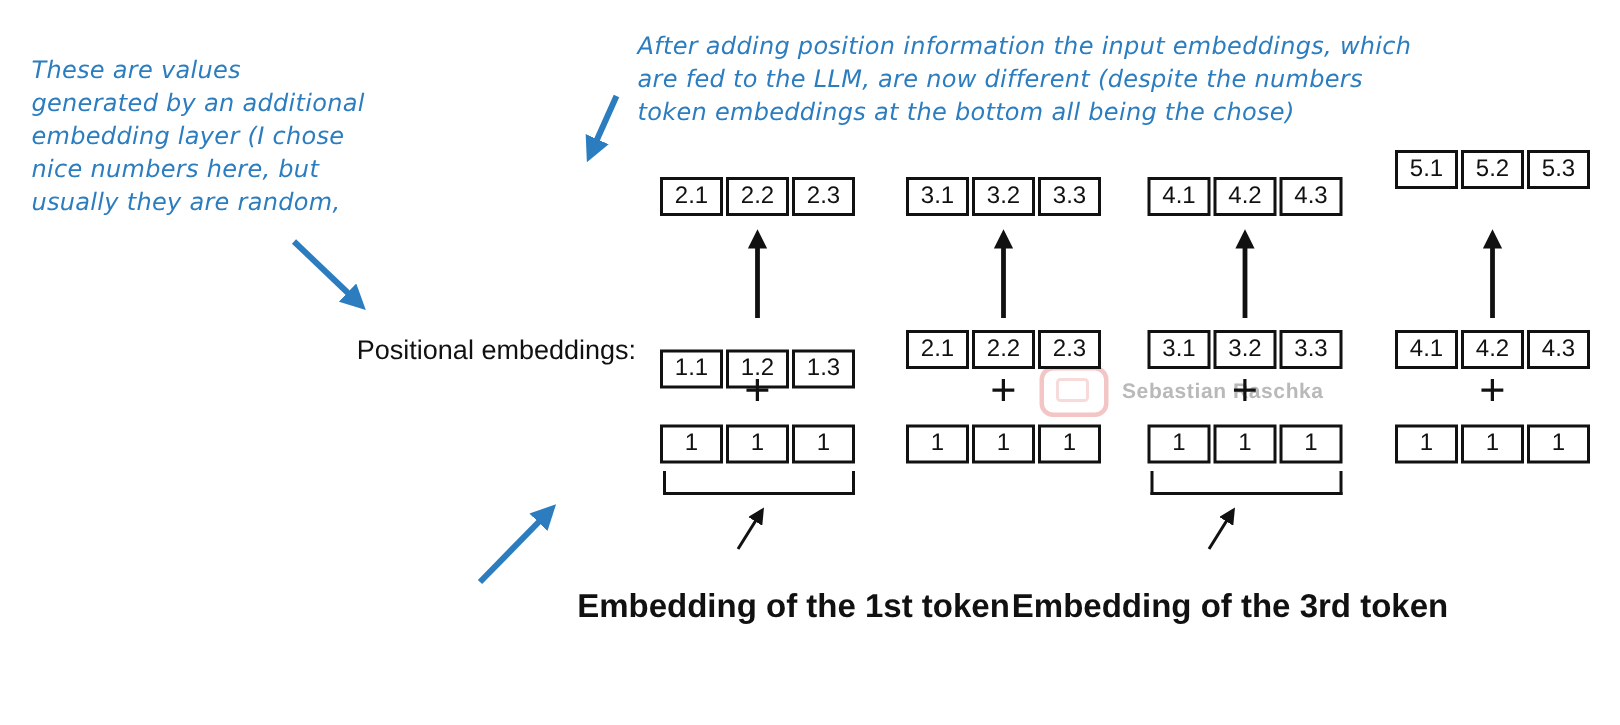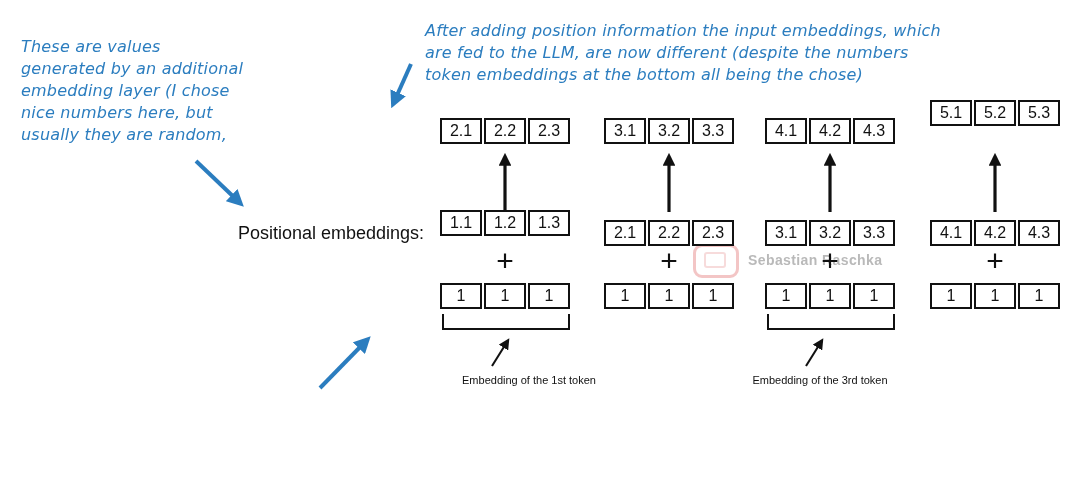--- a/index.html
+++ b/index.html
@@ -27,21 +27,21 @@
   .plus {
     position:absolute; transform:translateX(-50%);
     font-size:30px; font-weight:400; color:#111111; line-height:30px;
   }
   .bracket {
     position:absolute; height:14px;
     border-left:2px solid #111111; border-right:2px solid #111111; border-bottom:2px solid #111111;
   }
   .callout {
     position:absolute; transform:translateX(-50%); white-space:nowrap;
-    font-size:11px; font-weight:normal; color:#111111;
+    font-size:22px; font-weight:bold; color:#111111;margin-top:17px;
   }
   
   .wm-logo {
     position:absolute; left:693px; top:244px; width:40px; height:28px;
     border:3px solid rgba(224,110,110,0.40); border-radius:9px;
   }
   .wm-logo::after {
     content:""; position:absolute; left:8px; top:5px; width:18px; height:12px;
     border:2px solid rgba(224,110,110,0.25); border-radius:3px;
   }
@@ -89,21 +89,21 @@
       <div class="box-group" style="left: 765px; top: 118px;">
         <div class="cell">4.1</div>
         <div class="cell">4.2</div>
         <div class="cell">4.3</div>
       </div>
       <div class="box-group" style="left: 930px; top: 100px;">
         <div class="cell">5.1</div>
         <div class="cell">5.2</div>
         <div class="cell">5.3</div>
       </div>
-      <div class="box-group" style="left: 440px; top: 210px;">
+      <div class="box-group" style="left: 440px; top: 233px;">
         <div class="cell">1.1</div>
         <div class="cell">1.2</div>
         <div class="cell">1.3</div>
       </div>
       <div class="box-group" style="left: 604px; top: 220px;">
         <div class="cell">2.1</div>
         <div class="cell">2.2</div>
         <div class="cell">2.3</div>
       </div>
       <div class="box-group" style="left: 765px; top: 220px;">

